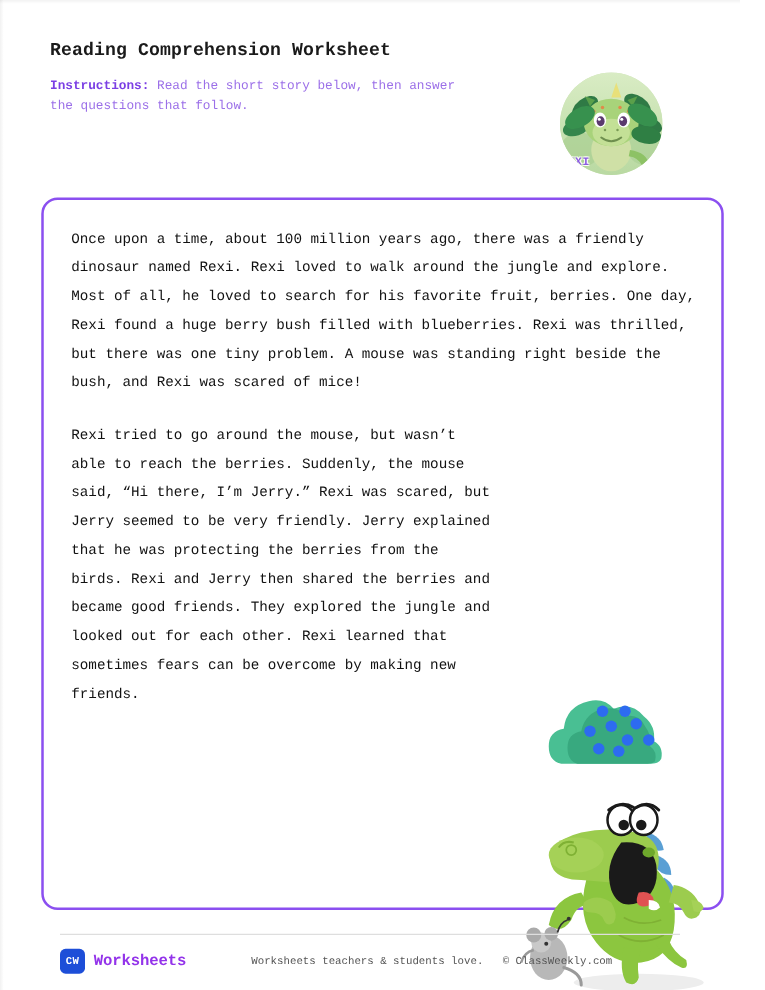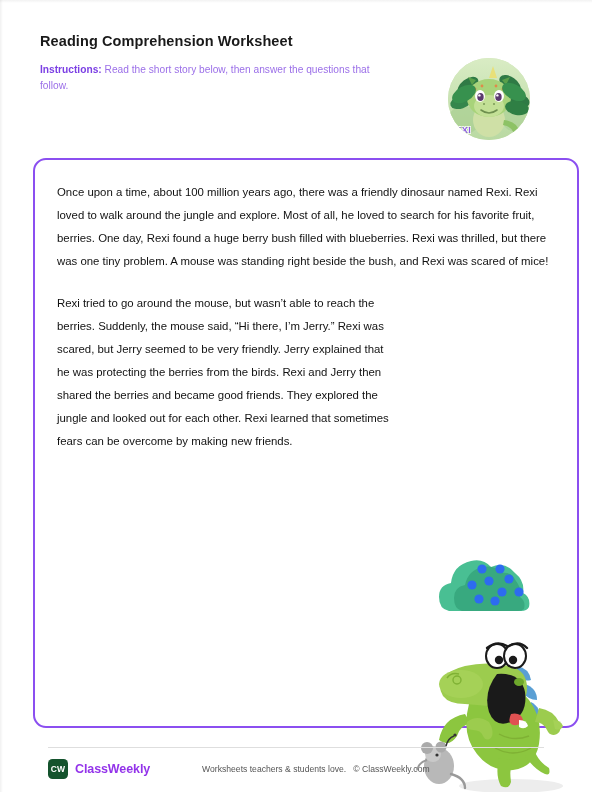--- a/index.html
+++ b/index.html
@@ -7,21 +7,21 @@
     padding: 0;
     background: #ffffff;
   }
   .page {
     position: relative;
     width: 592px;
     height: 792px;
     background: #ffffff;
     box-sizing: border-box;
     overflow: hidden;
-    font-family: Liberation Sans, sans-serif;
+    font-family: Liberation Mono, monospace;
   }
   .page-edge-left {
     position: absolute;
     left: 0; top: 0; bottom: 0;
     width: 3px;
     background: linear-gradient(to right, rgba(0,0,0,0.055), rgba(0,0,0,0));
   }
   .page-edge-top {
     position: absolute;
     left: 0; right: 0; top: 0;
@@ -150,21 +150,21 @@
   }
   .brand {
     display: flex;
     align-items: center;
     gap: 7px;
   }
   .brand-badge {
     width: 20px;
     height: 20px;
     border-radius: 4.5px;
-    background: #14532d;
+    background: #1d4ed8;
     color: #ffffff;
     font-size: 8.5px;
     font-weight: bold;
     display: flex;
     align-items: center;
     justify-content: center;
     letter-spacing: 0.2px;
   }
   .brand-name {
     font-size: 12.5px;
@@ -315,18 +315,18 @@
       <path d="M38 136 q14 4 14 14" stroke="#9a9a9a" stroke-width="2.4" fill="none" stroke-linecap="round"></path>
       <path d="M33 108 q2 -8 8 -10" stroke="#333333" stroke-width="1.4" fill="none"></path>
       <circle cx="42" cy="97" r="1.6" fill="#333333"></circle>
     </svg>
   </div>
 
   <div class="footer-divider"></div>
   <div class="footer">
     <div class="brand">
       <div class="brand-badge">CW</div>
-      <div class="brand-name">ClassWeekly</div>
+      <div class="brand-name">Worksheets</div>
     </div>
     <div class="footer-tagline">Worksheets teachers &amp; students love.   © ClassWeekly.com</div>
   </div>
 
 </div>
 
 </body></html>

